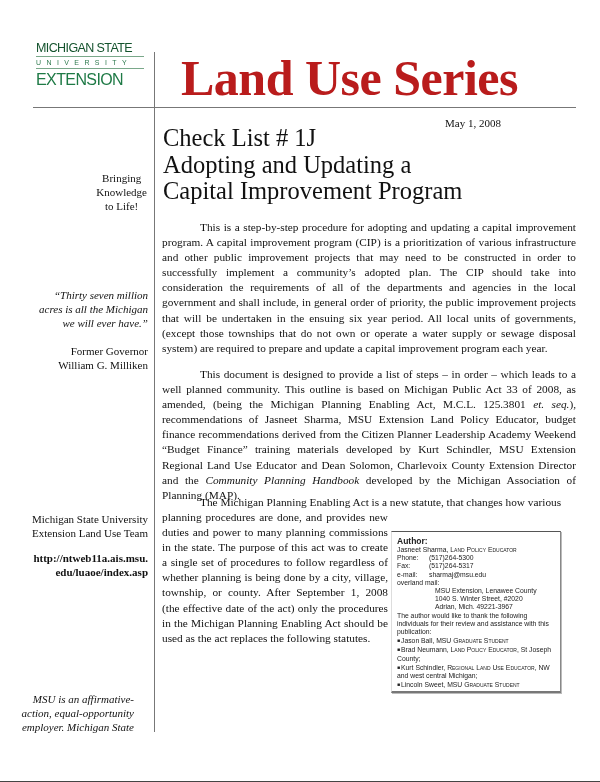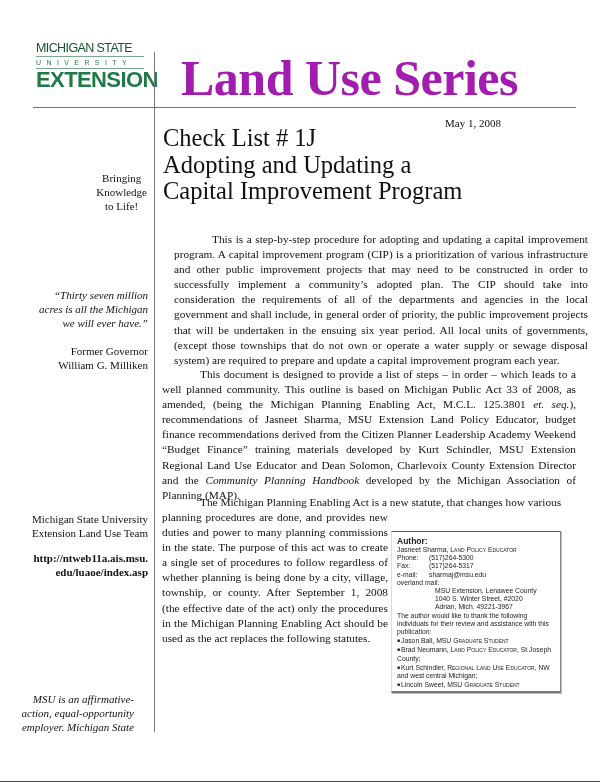--- a/index.html
+++ b/index.html
@@ -1,29 +1,29 @@
 <!DOCTYPE html>
 <html><head>
 <meta charset="utf-8">
 <style>
   html, body { margin: 0; padding: 0; background: #ffffff; }
   body { width: 600px; height: 782px; position: relative; overflow: hidden; font-family: "Liberation Serif", serif; color: #111; }
   .logo { position: absolute; left: 36px; top: 42px; width: 108px; }
   .logo-line1 { font-family: "Liberation Sans", sans-serif; font-size: 12.5px; color: #14532d; letter-spacing: -0.6px; line-height: 13px; white-space: nowrap; }
   .logo-rule { height: 1px; background: #7aa88a; margin: 1px 0; }
   .logo-line2 { font-family: "Liberation Sans", sans-serif; font-size: 7px; color: #2e7a4e; letter-spacing: 5.4px; line-height: 9px; white-space: nowrap; }
-  .logo-line3 { font-family: "Liberation Sans", sans-serif; font-size: 22px; color: #1f7a46; letter-spacing: -0.6px; line-height: 19px; white-space: nowrap; font-weight: bold; }
+  .logo-line3 { font-family: "Liberation Sans", sans-serif; font-size: 16px; color: #1f7a46; letter-spacing: -0.6px; line-height: 19px; white-space: nowrap; }
   .vline { position: absolute; left: 154px; top: 52px; width: 1px; height: 680px; background: #777; }
   .hline2 { position: absolute; left: 33px; top: 107px; width: 543px; height: 1px; background: #777; }
-  .series-title { position: absolute; left: 181px; top: 50px; font-family: "Liberation Serif", serif; font-weight: bold; font-size: 50px; line-height: 56px; white-space: nowrap; letter-spacing: -0.5px; color: #a21caf; }
+  .series-title { position: absolute; left: 181px; top: 50px; font-family: "Liberation Serif", serif; font-weight: bold; font-size: 50px; line-height: 56px; white-space: nowrap; letter-spacing: -0.5px; color: #b91c1c; }
   .date { position: absolute; right: 99px; top: 117px; font-size: 11px; }
   .tagline { position: absolute; right: 453px; top: 171px; text-align: center; font-size: 11px; line-height: 14px; }
   .doc-title { position: absolute; left: 163px; top: 125px; font-size: 24.5px; line-height: 26.5px; color: #111; white-space: nowrap; }
   .body-text { position: absolute; left: 162px; width: 414px; font-size: 11.3px; line-height: 15.1px; text-align: justify; }
-  .para1 { top: 232px; margin-left: 12px; }
+  .para1 { top: 220px; }
   .para2 { top: 367px; }
   .para3 { top: 495px; }
   .indent { text-indent: 38px; display: block; }
   .col-text { position: absolute; left: 162px; top: 510px; width: 226px; font-size: 11.3px; line-height: 15.1px; text-align: justify; }
   .quote { position: absolute; right: 452px; top: 288px; text-align: right; font-style: italic; font-size: 11px; line-height: 14px; }
   .governor { position: absolute; right: 452px; top: 344px; text-align: right; font-size: 11px; line-height: 14px; }
   .team { position: absolute; right: 452px; top: 512px; text-align: right; font-size: 11px; line-height: 14px; }
   .url { position: absolute; right: 452px; top: 551px; text-align: right; font-size: 11px; line-height: 14px; font-weight: bold; }
   .eoe { position: absolute; right: 466px; top: 692px; text-align: right; font-size: 11px; line-height: 14px; font-style: italic; }
   .author-box { position: absolute; left: 391px; top: 531px; width: 170px; height: 162px; border-top: 1px solid #555; border-left: 1px solid #ddd; border-right: 1px solid #888; border-bottom: 2px solid #777; box-shadow: 1px 1px 0 #bbb; padding: 4px 4px 0 5px; font-family: "Liberation Sans", sans-serif; font-size: 6.8px; line-height: 8.2px; color: #222; box-sizing: border-box; }

